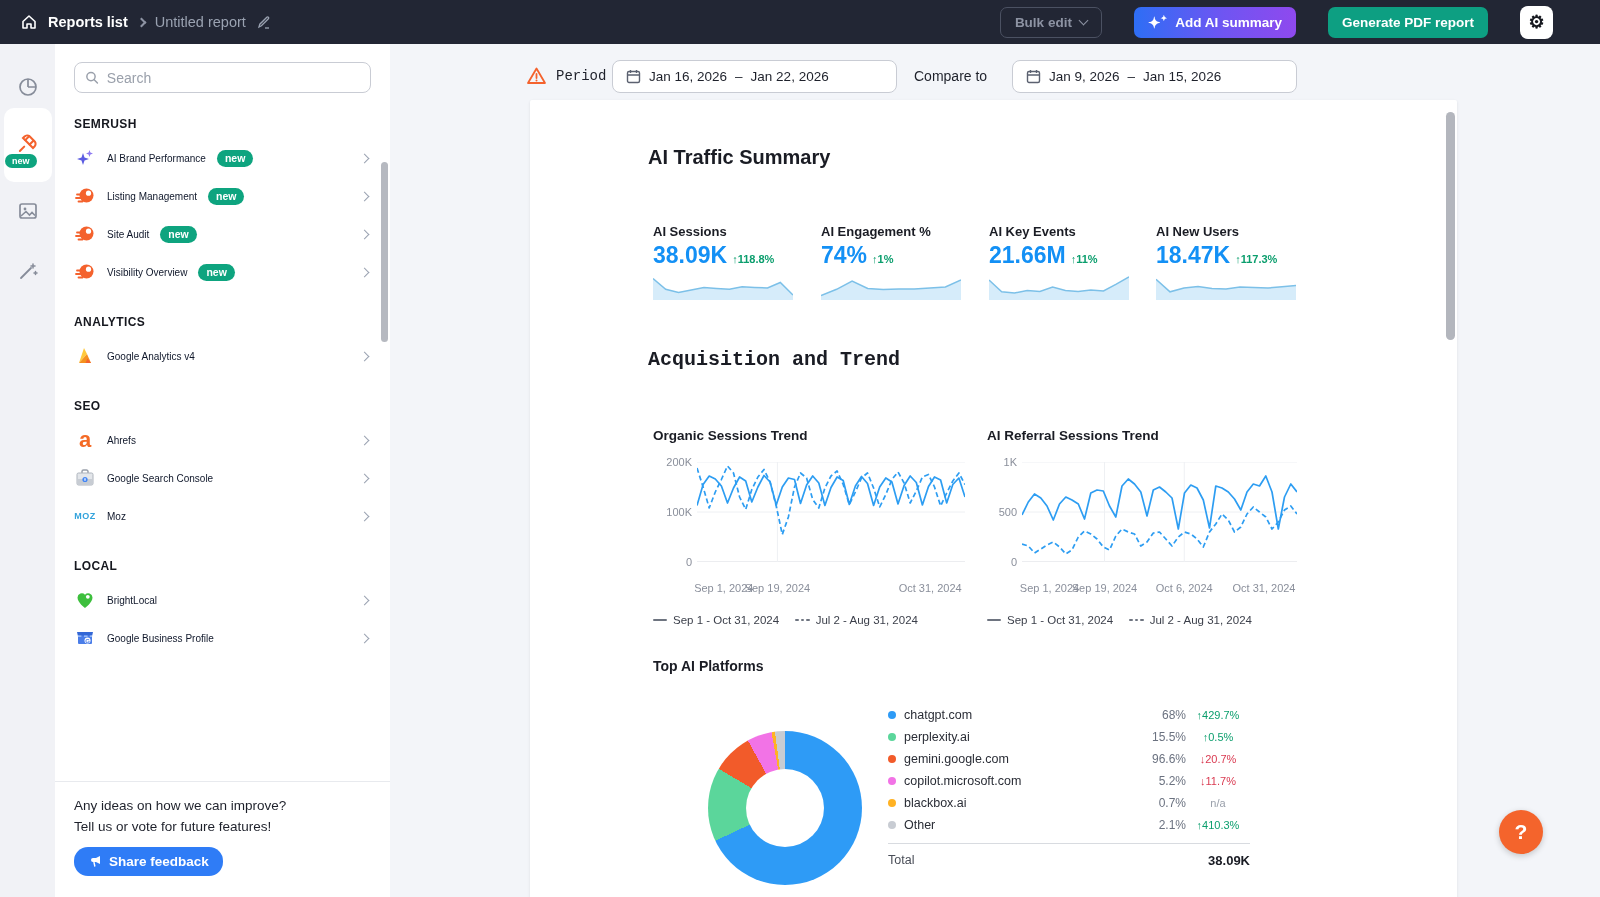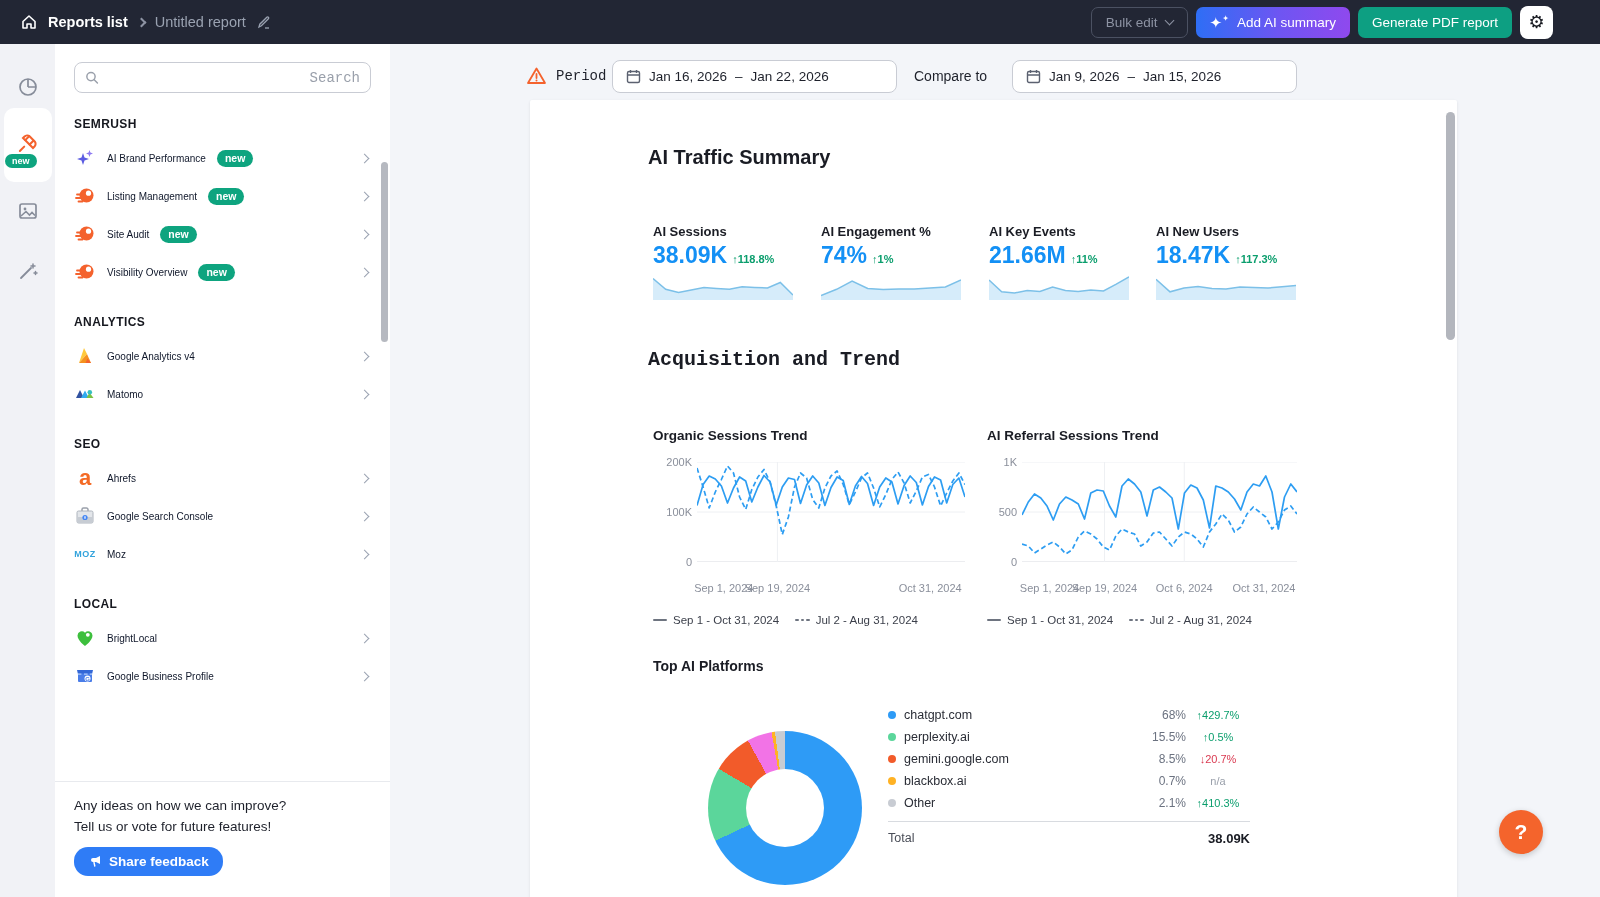--- a/index.html
+++ b/index.html
@@ -9,40 +9,40 @@
 
   
   .topbar { position:absolute; left:0; top:0; width:1600px; height:44px; background:#222634; display:flex; align-items:center; justify-content:space-between; padding:0 47px 0 20px; }
   .crumbs { display:flex; align-items:center; gap:10px; }
   .crumb-home { color:#fff; display:flex; align-items:center; cursor:pointer; }
   .crumb-main { color:#fff; font-size:14.5px; font-weight:700; cursor:pointer; }
   .crumb-chev { width:7px; height:7px; border-right:2px solid #8d93a3; border-bottom:2px solid #8d93a3; transform:rotate(-45deg); }
   .crumb-sub { color:#9aa2b1; font-size:14.5px; }
   .crumb-edit { color:#9aa2b1; font-size:15px; cursor:pointer; }
   .tb-actions { display:flex; align-items:center; gap:8px; }
-  .btn { height:31px; border-radius:7px; display:flex; align-items:center; justify-content:center; font-size:13.5px; font-weight:400; cursor:pointer; padding:0 14px; }
+  .btn { height:31px; border-radius:7px; display:flex; align-items:center; justify-content:center; font-size:13.5px; font-weight:700; cursor:pointer; padding:0 14px;margin-left:24px; }
   .btn-bulk { color:#8d93a3; border:1px solid #4b5162; background:transparent; gap:8px; cursor:default; }
   .chev-down { width:7px; height:7px; border-right:1.7px solid #8d93a3; border-bottom:1.7px solid #8d93a3; transform:rotate(45deg); margin-top:-3px; }
   .btn-ai { color:#fff; background:linear-gradient(90deg,#2e6ef5 0%,#6f55f2 55%,#8f49ee 100%); gap:8px; }
   .spark-glyph { font-size:15px; line-height:1; }
   .spark-glyph small { font-size:8px; vertical-align:top; }
   .btn-pdf { color:#fff; background:#0d9f82; }
   .btn-gear { width:33px; height:33px; background:#fff; border-radius:8px; color:#16181f; font-size:18px; line-height:1; padding:0; }
 
   
   .rail { position:absolute; left:0; top:44px; width:55px; height:853px; background:#f1f2f6; }
   .rail-item { position:absolute; left:0; width:55px; height:50px; display:flex; align-items:center; justify-content:center; color:#868c99; cursor:pointer; }
   .rail-active-bg { position:absolute; left:4px; top:64px; width:48px; height:74px; background:#fff; border-radius:10px; }
   .rail-badge { position:absolute; left:5px; top:110px; background:#0ea47f; color:#fff; font-size:9px; font-weight:700; padding:2px 7px; border-radius:8px; }
 
   
   .sidebar { position:absolute; left:55px; top:44px; width:335px; height:853px; background:#fff; }
   .sb-title { margin:26px 0 0 19px; font-size:17px; font-weight:800; color:#16181f; }
   .sb-search { margin:18px 19px 0 19px; height:31px; border:1px solid #c9ccd4; border-radius:8px; display:flex; align-items:center; padding:0 10px; gap:8px; background:#fff; }
-  .sb-search input { border:none; outline:none; font-size:14px; color:#1e212b; width:100%; font-family:Liberation Mono, monospace; background:transparent;text-align:right; }
+  .sb-search input { border:none; outline:none; font-size:14px; color:#1e212b; width:100%; font-family:Liberation Sans, sans-serif; background:transparent; }
   .sb-search input::placeholder { color:#9aa0ab; }
   .sec-label { margin:24px 0 8px 19px; font-size:12px; font-weight:800; letter-spacing:.4px; color:#16181f; }
   .sb-item { height:38px; display:flex; align-items:center; padding:0 22px 0 19px; gap:11px; cursor:pointer; }
   .sb-ic { width:22px; height:22px; display:flex; align-items:center; justify-content:center; flex:0 0 22px; }
   .sb-label { font-size:10px; color:#0f172a; }
   .badge-new { background:#0ea47f; color:#fff; font-size:10.5px; font-weight:700; padding:2.5px 8px; border-radius:9px; }
   .sb-chev { margin-left:auto; width:7px; height:7px; border-right:1.7px solid #9aa2b1; border-bottom:1.7px solid #9aa2b1; transform:rotate(-45deg); }
   .sb-thumb { position:absolute; right:2px; top:118px; width:7px; height:180px; background:#b6b9c0; border-radius:4px; }
   .sb-feedback { position:absolute; left:0; right:0; bottom:0; height:116px; border-top:1px solid #e8eaee; padding:14px 19px 0 19px; background:#fff; }
   .sb-feedback p { font-size:13.5px; color:#1e212b; line-height:1.55; }
@@ -229,32 +229,20 @@
       <span class="sb-ic">
         <svg class="icon" width="22" height="22" viewBox="0 0 22 22">
             <polygon points="5,18 10,3 13,9" fill="#ffc93c"></polygon>
             <polygon points="5,18 13,9 17,18" fill="#f5911e"></polygon>
             <polygon points="11.5,18 13.5,13.5 17,18" fill="#f4622d"></polygon>
           </svg>
       </span>
       <span class="sb-label">Google Analytics v4</span>
       <span class="sb-chev"></span>
     </div>
-    <div class="sb-item">
-      <span class="sb-ic">
-        <svg class="icon" width="22" height="22" viewBox="0 0 22 22">
-            <polygon points="2,15 6,7 10,15" fill="#3152a0"></polygon>
-            <polygon points="7,15 11,7.5 15,15" fill="#30aaf0"></polygon>
-            <polygon points="12.5,15 15.5,9.5 19.5,15" fill="#7bc144"></polygon>
-            <circle cx="15.8" cy="9.2" r="2.3" fill="#35bfc0"></circle>
-          </svg>
-      </span>
-      <span class="sb-label">Matomo</span>
-      <span class="sb-chev"></span>
-    </div>
 
     <div class="sec-label">SEO</div>
     <div class="sb-item">
       <span class="sb-ic" style="color:#f46a25;font-size:22px;font-weight:800;line-height:1;">a</span>
       <span class="sb-label">Ahrefs</span>
       <span class="sb-chev"></span>
     </div>
     <div class="sb-item">
       <span class="sb-ic">
         <svg class="icon" width="22" height="22" viewBox="0 0 22 22">
@@ -474,22 +462,28 @@
         </div>
         <div class="pf-row">
           <span class="pf-dot" style="background: rgb(91, 214, 155);"></span>
           <span class="pf-name">perplexity.ai</span>
           <span class="pf-pct">15.5%</span>
           <span class="pf-change dir-up">↑0.5%</span>
         </div>
         <div class="pf-row">
           <span class="pf-dot" style="background: rgb(242, 91, 42);"></span>
           <span class="pf-name">gemini.google.com</span>
-          <span class="pf-pct">8.5%</span>
+          <span class="pf-pct">96.6%</span>
           <span class="pf-change dir-down">↓20.7%</span>
+        </div>
+        <div class="pf-row">
+          <span class="pf-dot" style="background: rgb(242, 115, 230);"></span>
+          <span class="pf-name">copilot.microsoft.com</span>
+          <span class="pf-pct">5.2%</span>
+          <span class="pf-change dir-down">↓11.7%</span>
         </div>
         <div class="pf-row">
           <span class="pf-dot" style="background: rgb(255, 178, 36);"></span>
           <span class="pf-name">blackbox.ai</span>
           <span class="pf-pct">0.7%</span>
           <span class="pf-change dir-na">n/a</span>
         </div>
         <div class="pf-row">
           <span class="pf-dot" style="background: rgb(200, 204, 211);"></span>
           <span class="pf-name">Other</span>

